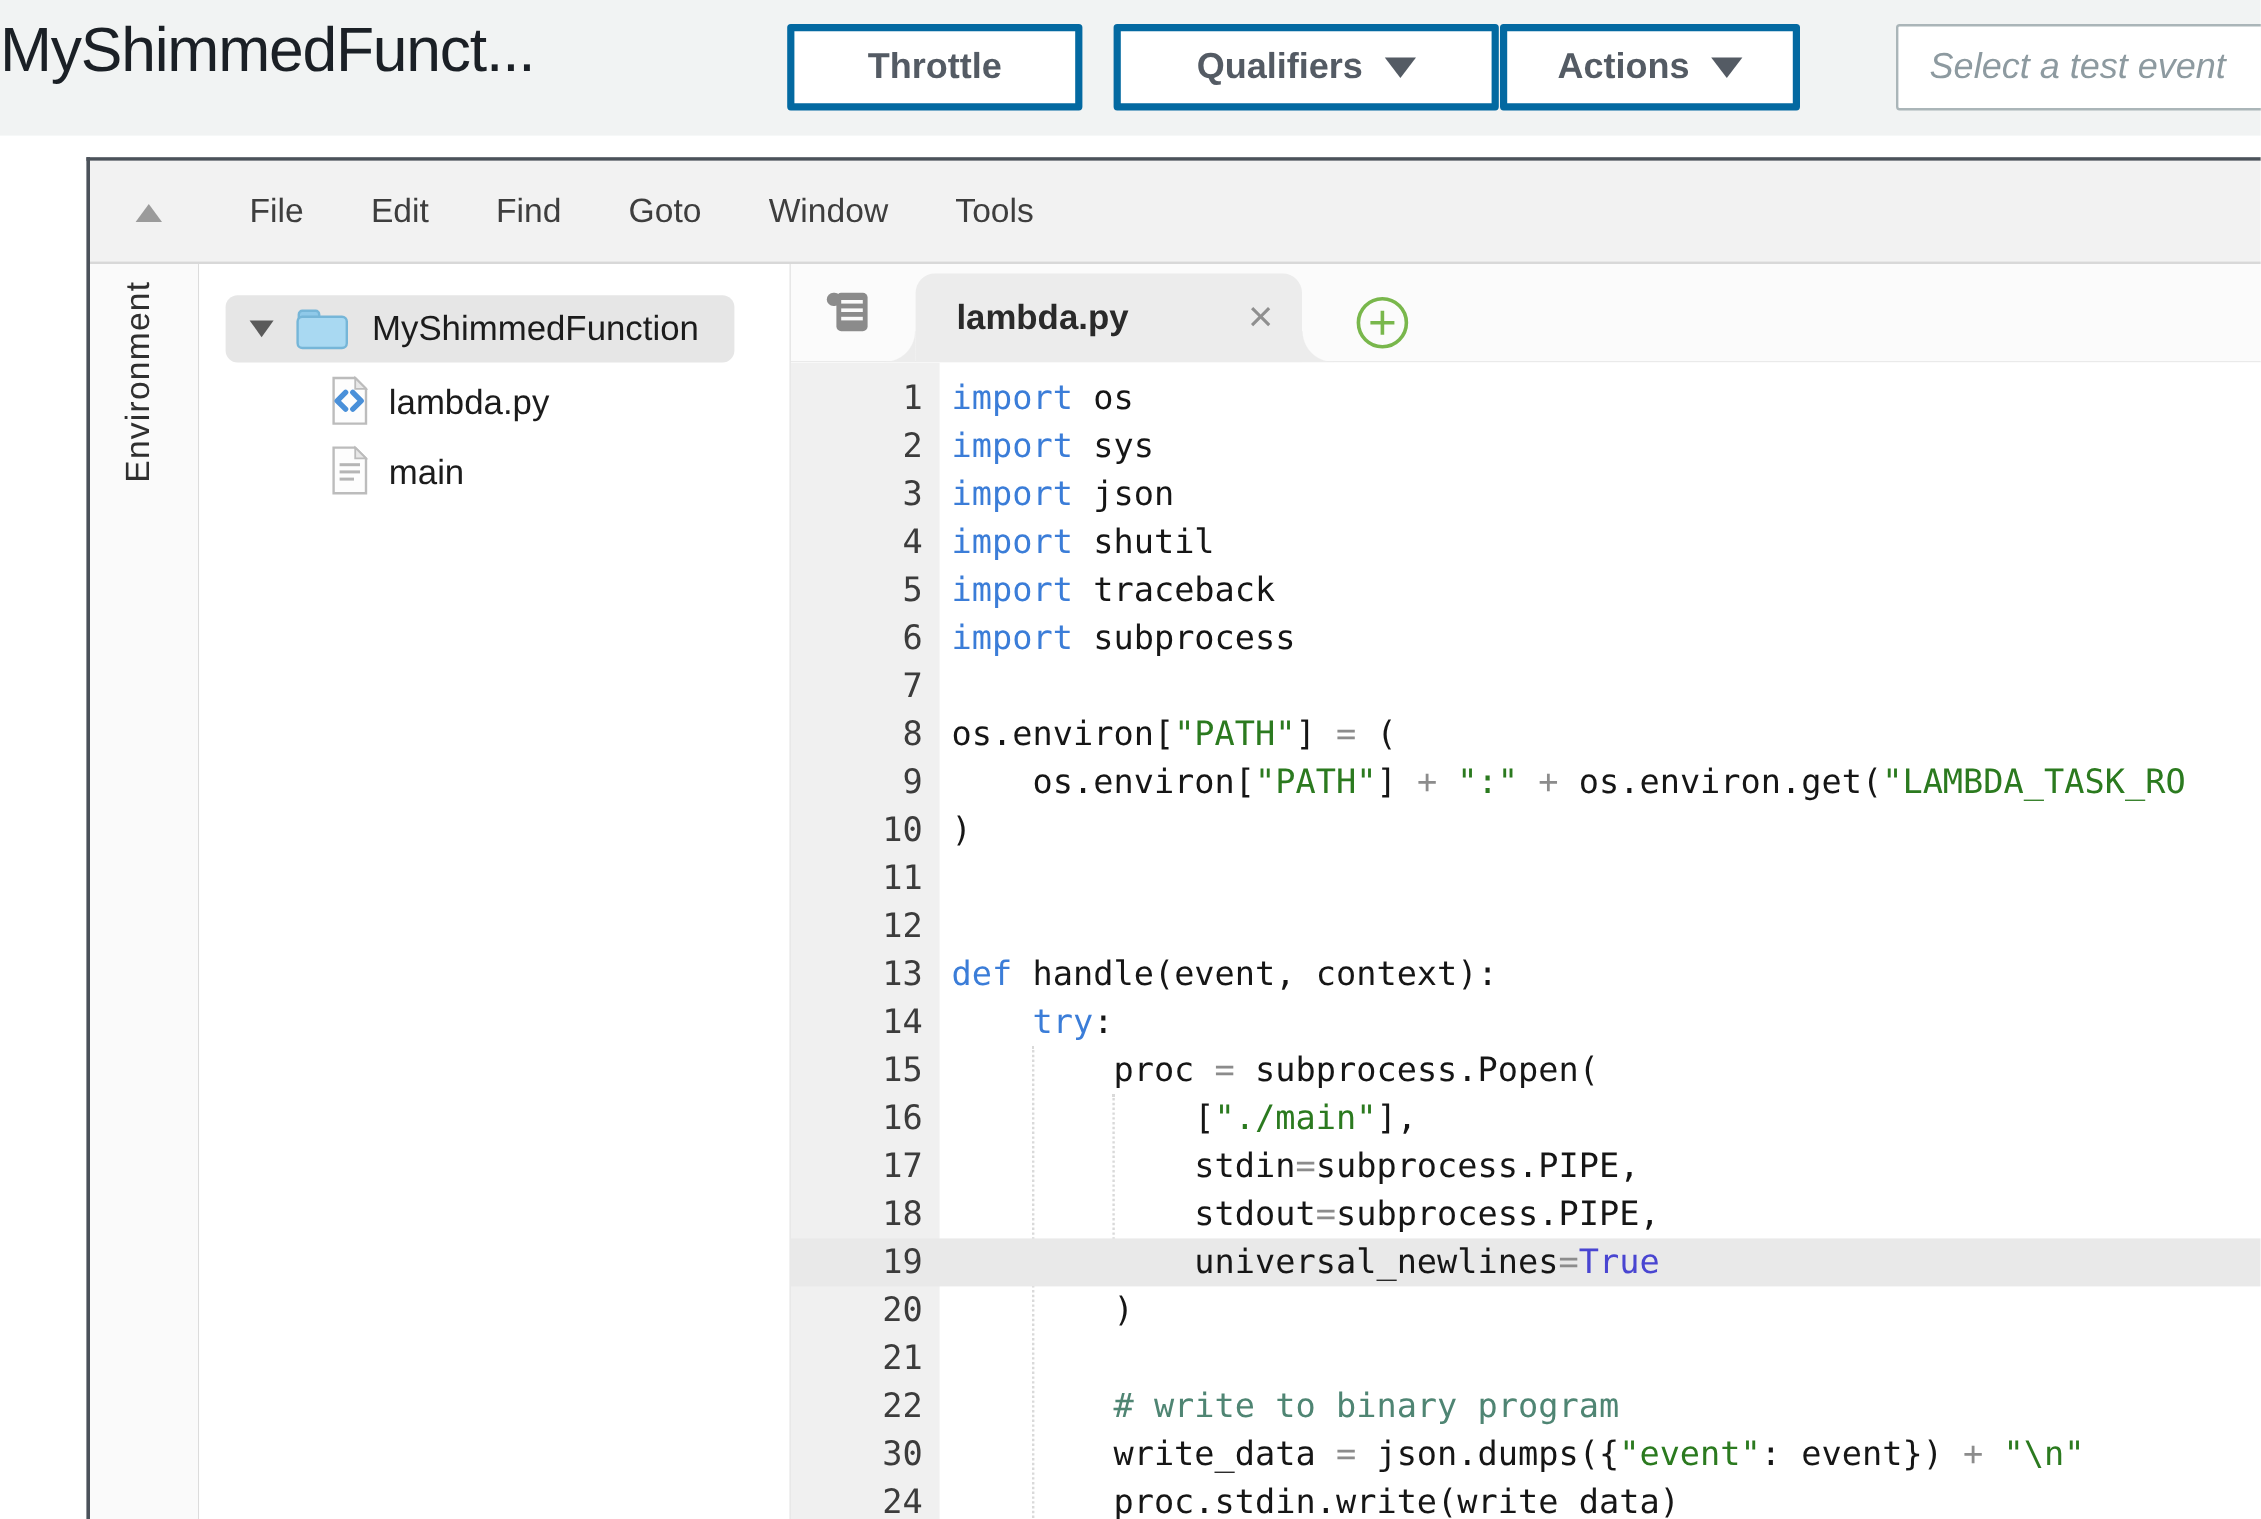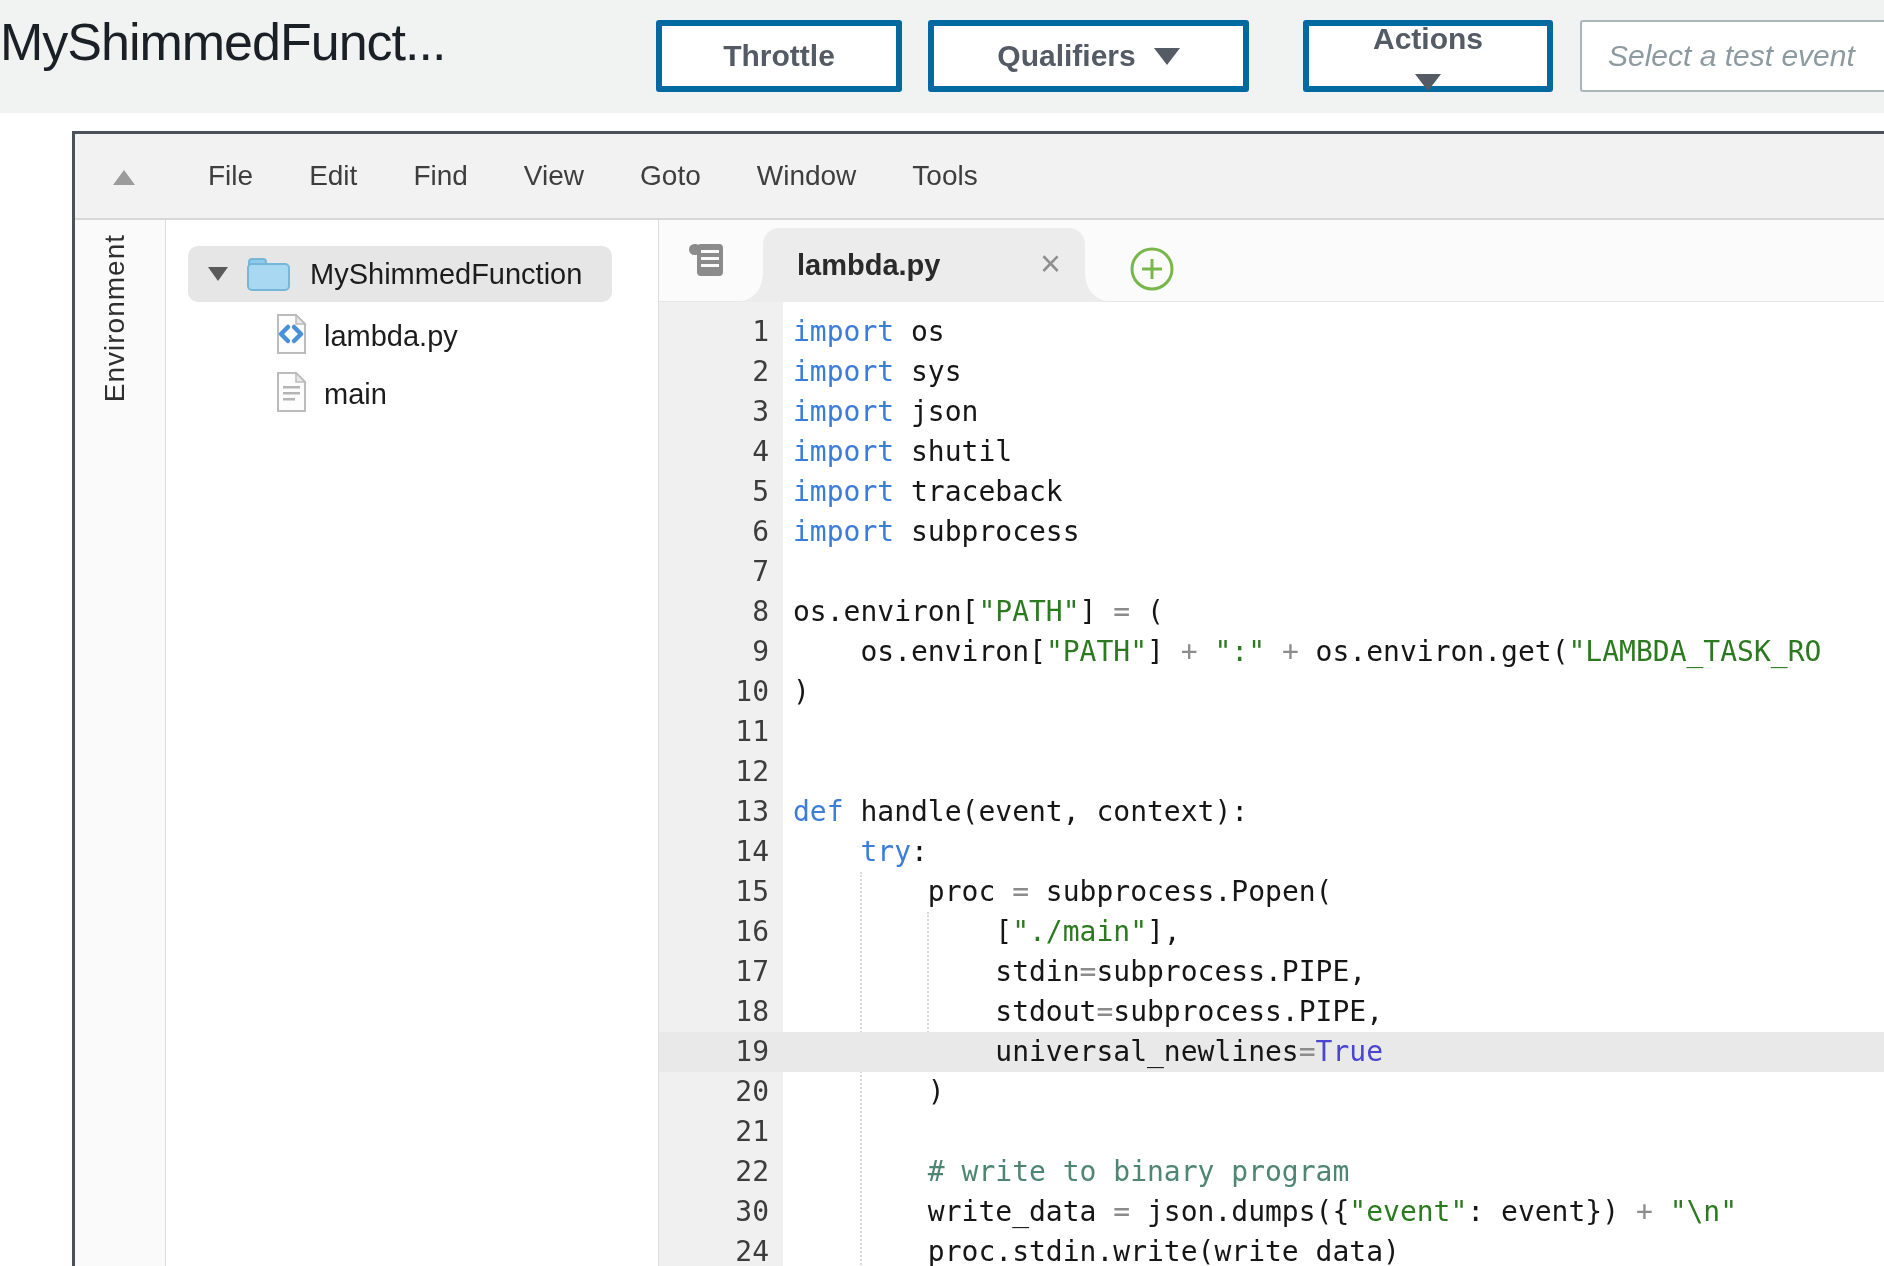--- a/index.html
+++ b/index.html
@@ -89,39 +89,38 @@
 
   <div class="header">
     <div class="page-title">MyShimmedFunct...</div>
     <div class="hbtn" style="left:656px;width:246px;">
       <span>Throttle</span>
     </div>
     <div class="hbtn" style="left:928px;width:321px;">
       <span>Qualifiers</span>
       <span class="caret"></span>
     </div>
-    <div class="hbtn" style="left:1303px;width:250px;flex-direction:column;">
+    <div class="hbtn" style="left:1250px;width:250px;">
       <span>Actions</span>
       <span class="caret"></span>
     </div>
     <div class="fake-select">
       <span>Select a test event</span>
     </div>
   </div>
 
   <div class="frame-top"></div>
   <div class="frame-left"></div>
 
   <div class="menubar">
     <div class="collapse-tri"></div>
     <div class="menu-items" id="menu-items">
         <span class="menu-item">File</span>
         <span class="menu-item">Edit</span>
         <span class="menu-item">Find</span>
-        <span class="menu-item">View</span>
         <span class="menu-item">Goto</span>
         <span class="menu-item">Window</span>
         <span class="menu-item">Tools</span>
       </div>
   </div>
 
   <div class="side-strip">
     <div class="env-label">Environment</div>
   </div>
 

